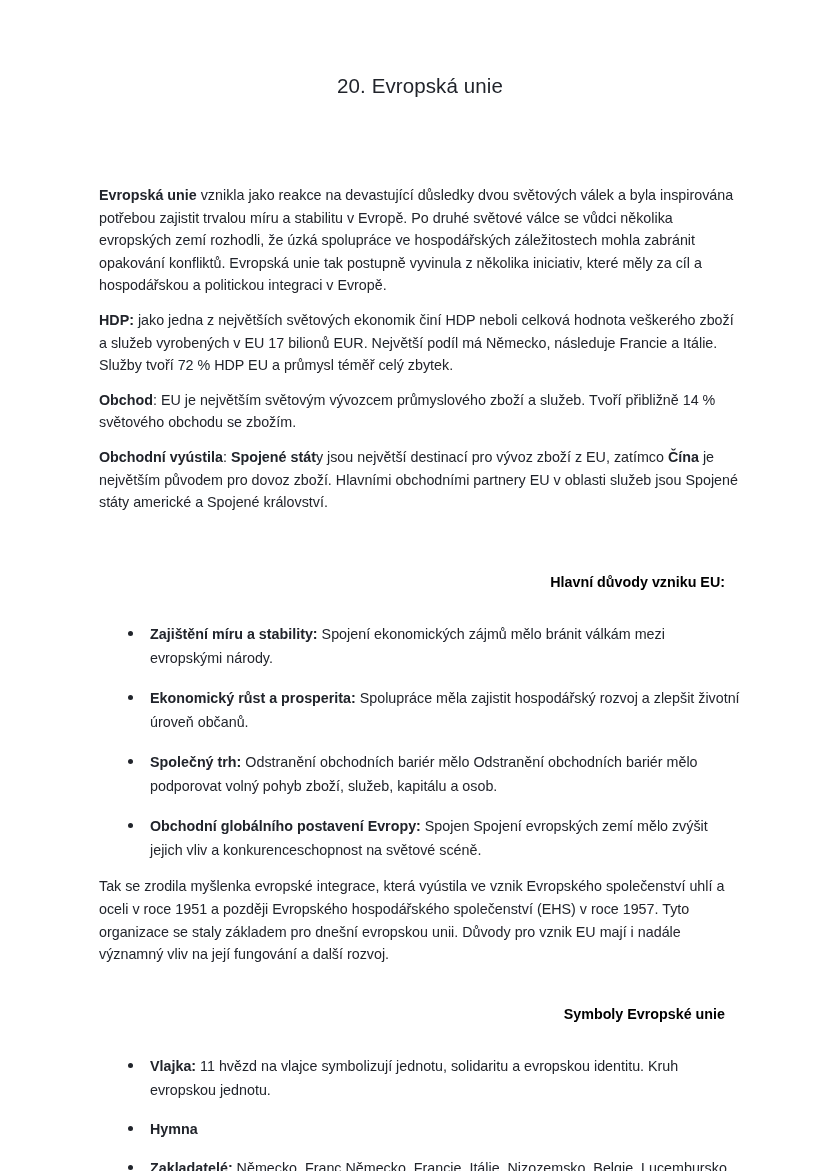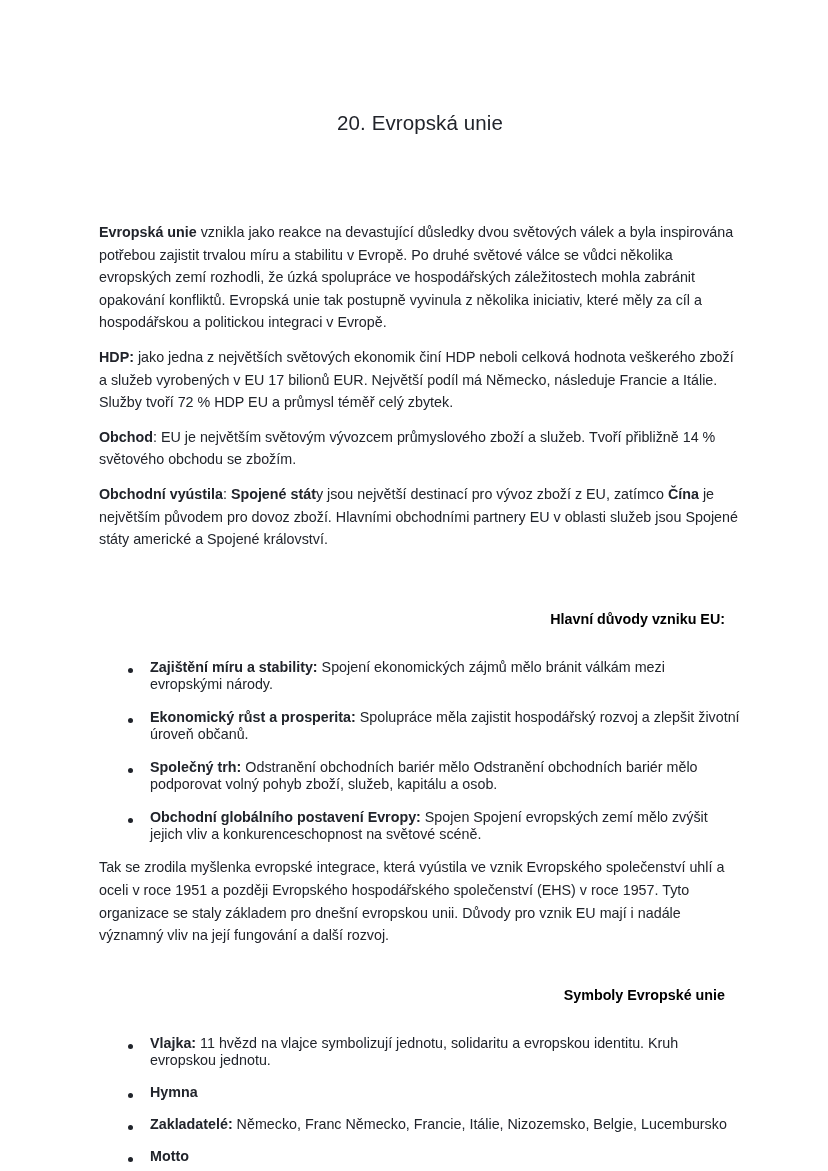--- a/index.html
+++ b/index.html
@@ -27,21 +27,21 @@
     left: 99px;
     top: 0;
     width: 642px;
   }
   .doc-title {
     text-align: center;
     font-size: 20.5px;
     font-weight: 400;
     color: #21242b;
     margin: 0;
-    padding-top: 111px;
+    padding-top: 74px;
     letter-spacing: 0.1px;
   }
   .para {
     font-size: 14.3px;
     line-height: 22.6px;
     margin: 0 0 12px 0;
     color: #21242b;
     text-align: left;
   }
   .para.first { margin-top: 57px; }
@@ -59,21 +59,21 @@
   .gap-sm { height: 9px; }
   .bullets {
     list-style: none;
     margin: 0;
     padding: 0;
   }
   .bullets li {
     position: relative;
     padding-left: 51px;
     font-size: 14.3px;
-    line-height: 17px;
+    line-height: 24px;
     margin-bottom: 16px;
     color: #21242b;
   }
   .bullets li:last-child { margin-bottom: 0; }
   .bullets li .dot {
     position: absolute;
     left: 29px;
     top: 9px;
     width: 5px;
     height: 5px;

